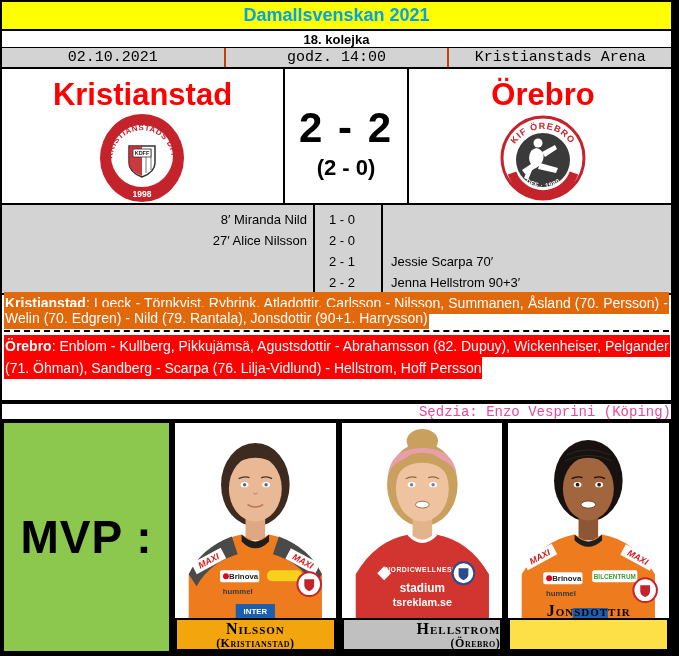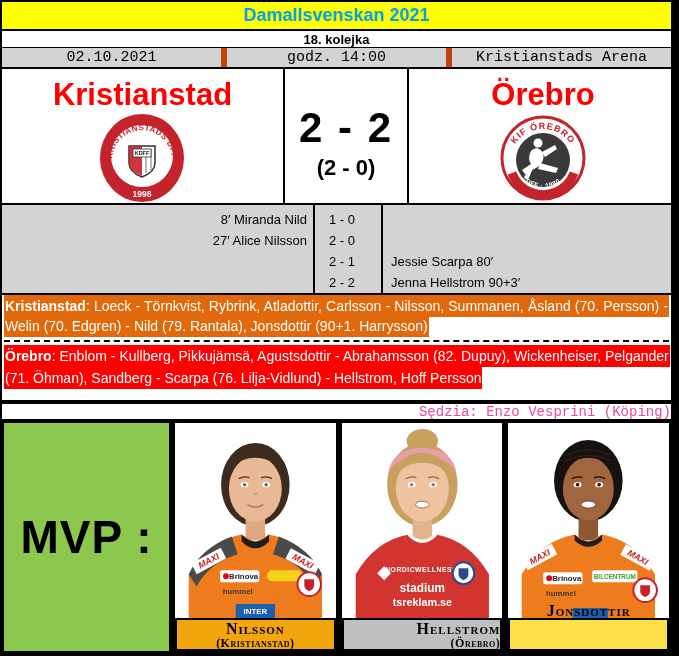--- a/index.html
+++ b/index.html
@@ -9,21 +9,21 @@
   .band{position:absolute;left:2px;width:669px;}
 
   
   .league{top:2px;height:27px;background:#FFFF00;display:flex;align-items:center;justify-content:center;}
   .league span{color:#00A2E8;font-weight:bold;font-size:18px;}
   .round{top:31px;height:16px;background:#FFFFFF;display:flex;align-items:center;justify-content:center;
          font-weight:bold;font-size:13px;color:#000;}
   .daterow{top:48px;height:19px;background:#D3D3D3;display:flex;
            font-family:"Liberation Mono",monospace;font-size:15px;color:#000;}
   .daterow .cell{flex:1;display:flex;align-items:center;justify-content:center;}
-  .daterow .cell + .cell{border-left:6px solid #c2410c;}
+  .daterow .cell + .cell{border-left:2px solid #c2410c;}
 
   
   .teams{top:69px;height:134px;background:#FFFFFF;}
   .vline{position:absolute;top:0;bottom:0;width:2px;background:#000;}
   .team-name{position:absolute;top:8px;font-size:31px;font-weight:bold;color:#FF0000;text-align:center;}
   .team-name.home{left:0;width:281px;}
   .team-name.away{left:407px;width:268px;}
   .logo{position:absolute;top:44px;width:90px;height:90px;}
   .logo.home{left:95px;}
   .logo.away{left:496px;}
@@ -37,21 +37,21 @@
   .goals .gline{position:absolute;top:0;bottom:0;width:2px;background:#000;}
   .goal-row{display:flex;height:21px;align-items:center;}
   .goal-row .g-home{width:305px;text-align:right;}
   .goal-row .g-score{width:70px;text-align:center;}
   .goal-row .g-away{flex:1;text-align:left;padding-left:14px;}
 
   
   .lineups{top:295px;height:105px;background:#FFFFFF;padding:1px 2px;}
   .lineup{margin:0;text-align:justify;color:#FFF;font-size:14px;}
   .lineup .hl{-webkit-box-decoration-break:clone;box-decoration-break:clone;padding:3px 1px;}
-  .lineup.home{line-height:20px;}
+  .lineup.home{line-height:15px;}
   .lineup.home .hl{background:#E1690B;}
   .lineup.away{line-height:22px;}
   .lineup.away .hl{background:#FF0000;}
   .lineup b{font-weight:bold;}
   .dashsep{border:none;border-top:2px dashed #000;margin:4px 0 3px 0;}
 
   .blackbar{top:400px;height:4px;background:#000;}
   .referee{top:404px;height:15px;background:#FFFFFF;display:flex;align-items:center;justify-content:flex-end;
            font-family:"Liberation Mono",monospace;font-size:14px;color:#ec4899;}
 
@@ -156,21 +156,21 @@
       <div class="g-away"></div>
     </div>
     <div class="goal-row">
       <div class="g-home">27′ Alice Nilsson</div>
       <div class="g-score">2 - 0</div>
       <div class="g-away"></div>
     </div>
     <div class="goal-row">
       <div class="g-home"></div>
       <div class="g-score">2 - 1</div>
-      <div class="g-away">Jessie Scarpa 80′</div>
+      <div class="g-away">Jessie Scarpa 70′</div>
     </div>
     <div class="goal-row">
       <div class="g-home"></div>
       <div class="g-score">2 - 2</div>
       <div class="g-away">Jenna Hellstrom 90+3′</div>
     </div>
   </div>
 
   <div class="band lineups">
     <p class="lineup home"><span class="hl"><b>Kristianstad</b><span>: Loeck - Törnkvist, Rybrink, Atladottir, Carlsson - Nilsson, Summanen, Åsland (70. Persson) - Welin (70. Edgren) - Nild (79. Rantala), Jonsdottir (90+1. Harrysson)</span></span></p>

